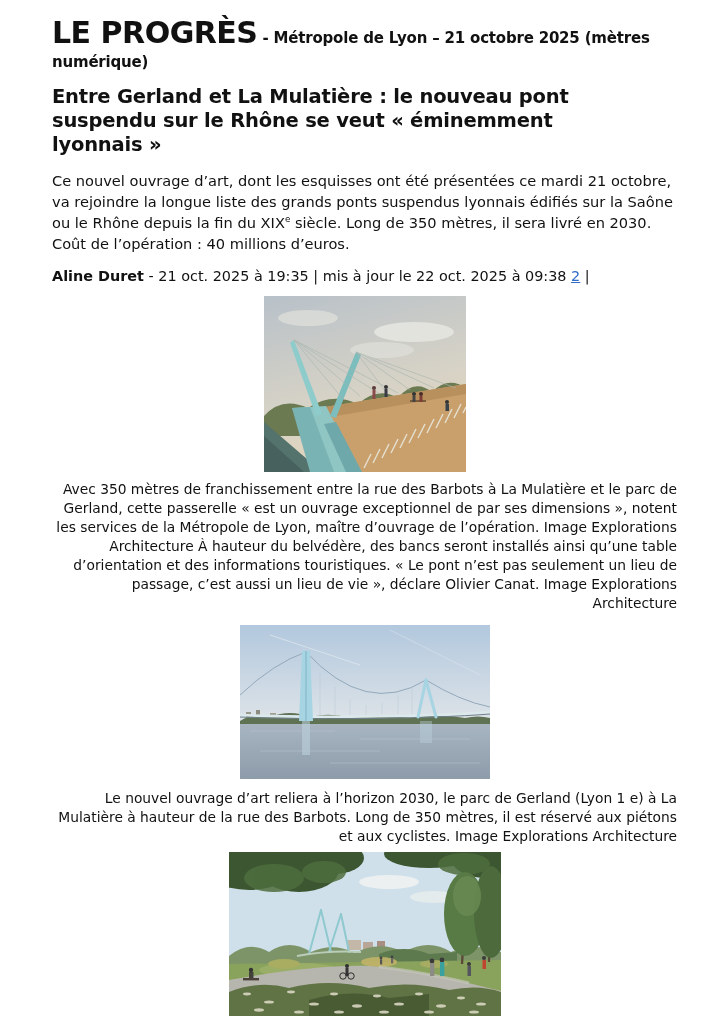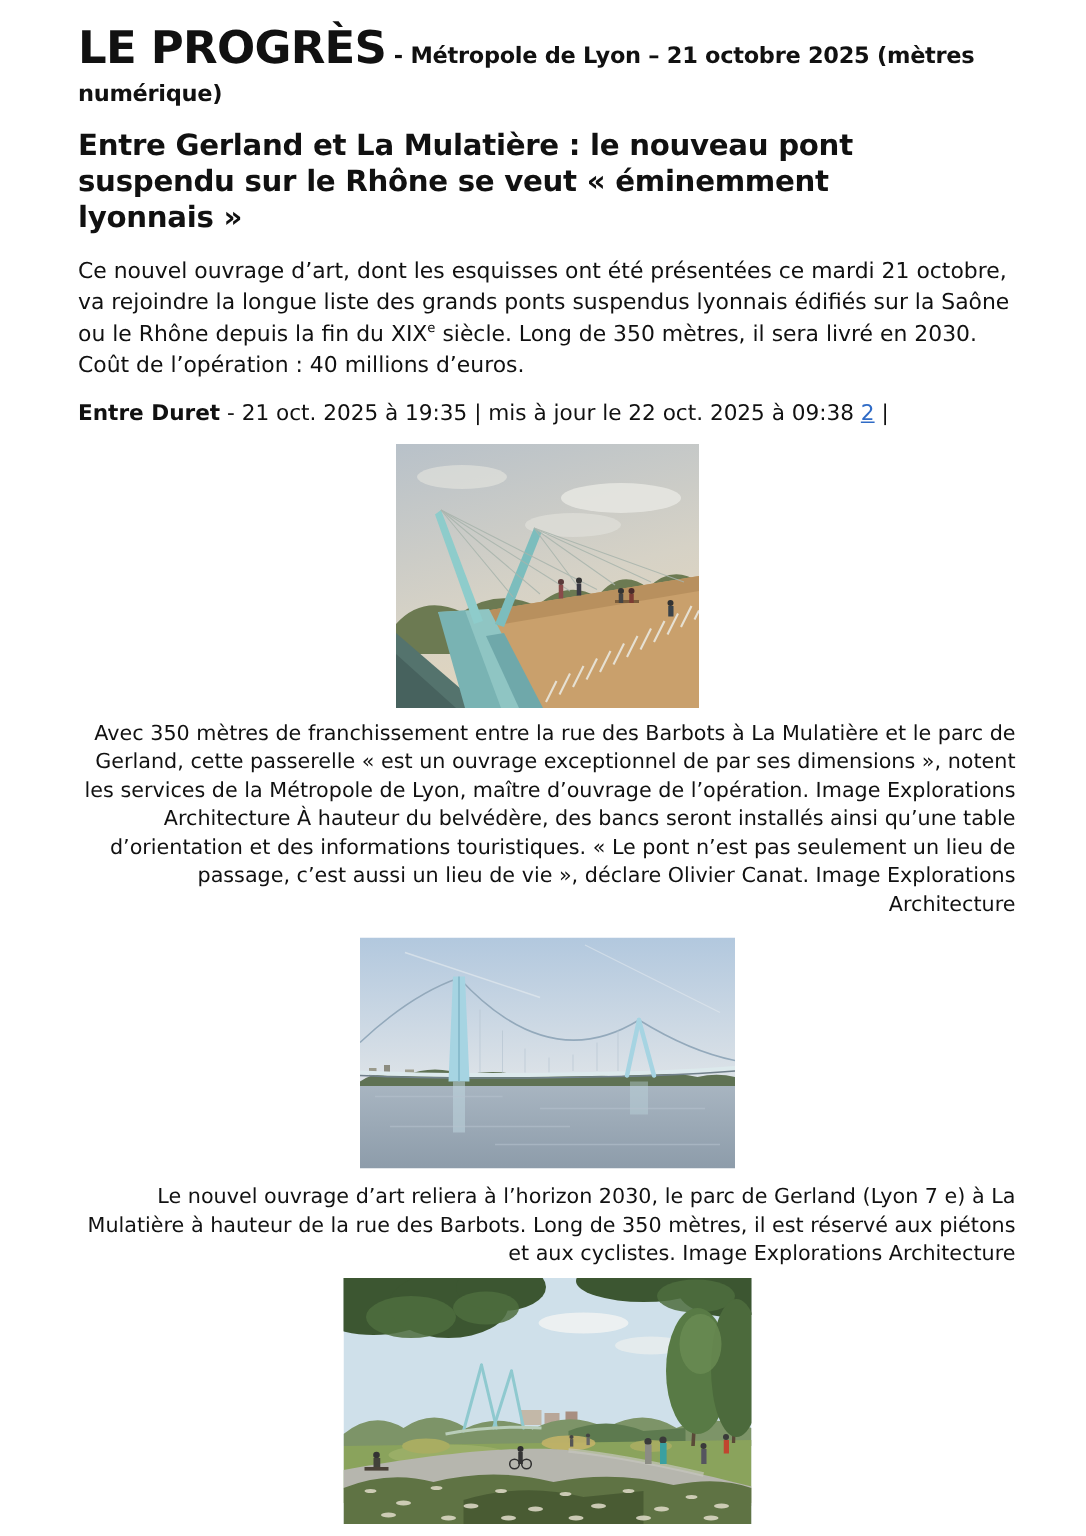--- a/index.html
+++ b/index.html
@@ -46,21 +46,21 @@
     <span class="masthead-sub">- Métropole de Lyon – 21 octobre 2025</span>
     <span class="masthead-sub">(mètres numérique)</span>
   </div>
 
   <h1 class="headline">Entre Gerland et La Mulatière : le nouveau pont suspendu sur le Rhône se veut « éminemment lyonnais »</h1>
 
   <p class="lede"><span>Ce nouvel ouvrage d’art, dont les esquisses ont été présentées ce mardi 21 octobre, va rejoindre la longue liste des grands ponts suspendus lyonnais édifiés sur la Saône ou le Rhône depuis la fin du XIX</span><sup>e</sup>
     <span>siècle. Long de 350 mètres, il sera livré en 2030. Coût de l’opération : 40 millions d’euros.</span></p>
 
   <div class="byline">
-    <span class="author">Entre Duret</span>
+    <span class="author">Aline Duret</span>
     <span>- 21 oct. 2025 à 19:35 | mis à jour le 22 oct. 2025 à 09:38</span>
     <a href="#">2</a>
     <span>|</span>
   </div>
 
   <figure class="fig1">
     <svg viewBox="0 0 202 176" width="202" height="176">
       <defs>
         <linearGradient id="sky1" x1="0" y1="0" x2="0.3" y2="1">
           <stop offset="0" stop-color="#b8c1c9"></stop>
@@ -184,21 +184,21 @@
       <rect x="180" y="96" width="12" height="22" fill="#bdd6de" opacity="0.4"></rect>
       <g stroke="#b7c3cf" stroke-width="1" opacity="0.55">
         <line x1="10" y1="106" x2="95" y2="106"></line>
         <line x1="120" y1="114" x2="230" y2="114"></line>
         <line x1="20" y1="126" x2="140" y2="126"></line>
         <line x1="90" y1="138" x2="240" y2="138"></line>
       </g>
     </svg>
   </figure>
 
-  <p class="caption second">Le nouvel ouvrage d’art reliera à l’horizon 2030, le parc de Gerland (Lyon 7 e) à La Mulatière à hauteur de la rue des Barbots. Long de 350 mètres, il est réservé aux piétons et aux cyclistes.  Image Explorations Architecture</p>
+  <p class="caption second">Le nouvel ouvrage d’art reliera à l’horizon 2030, le parc de Gerland (Lyon 1 e) à La Mulatière à hauteur de la rue des Barbots. Long de 350 mètres, il est réservé aux piétons et aux cyclistes.  Image Explorations Architecture</p>
 
   <figure class="fig3">
     <svg viewBox="0 0 272 164" width="272" height="164">
       <rect width="272" height="164" fill="#cfe0ea"></rect>
       <ellipse cx="160" cy="30" rx="30" ry="7" fill="#eef2f2" opacity="0.9"></ellipse>
       <ellipse cx="205" cy="45" rx="24" ry="6" fill="#e9eeee" opacity="0.8"></ellipse>
 
       <rect x="118" y="88" width="14" height="10" fill="#c3b8a8"></rect>
       <rect x="134" y="90" width="10" height="8" fill="#b8a698"></rect>
       <rect x="148" y="89" width="8" height="9" fill="#a88e80"></rect>

